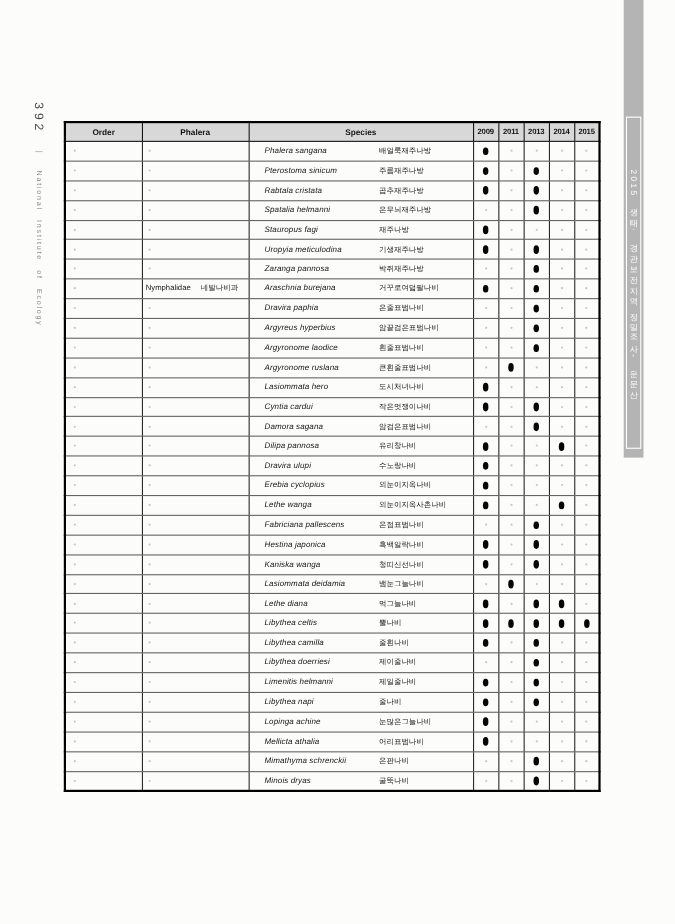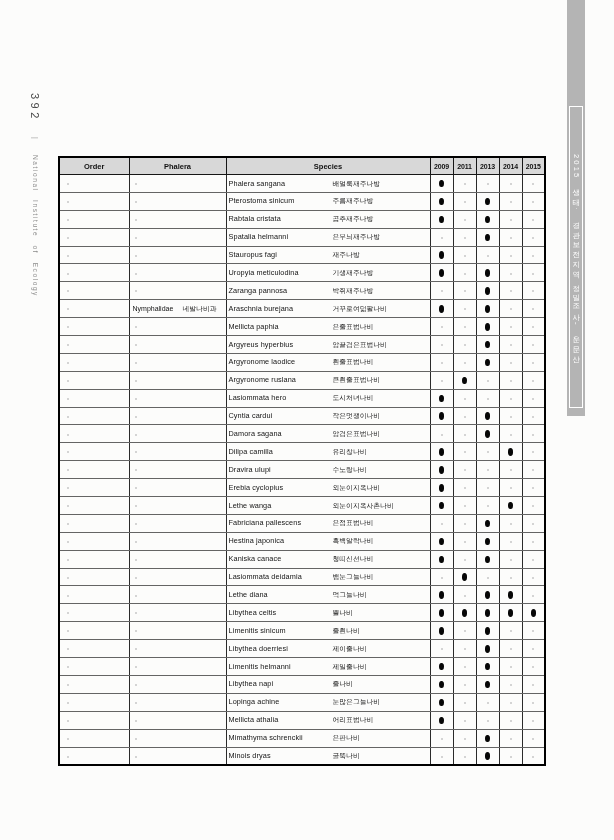--- a/index.html
+++ b/index.html
@@ -33,21 +33,20 @@
   .side-tab-box span{
     writing-mode:vertical-rl;text-orientation:mixed;white-space:nowrap;
     color:#ffffff;font-size:7.5px;letter-spacing:2.2px;line-height:1;
   }
 
   
   table.species-table{
     position:absolute;left:58px;top:110px;width:486px;
     border-collapse:collapse;table-layout:fixed;
     border:2px solid #000;
-    margin-top:46px;
   }
   .species-table th{
     background:#d8d8d8;
     font-size:7.5px;font-weight:bold;color:#111;
     height:16px;padding:0;text-align:center;
     border:1px solid #161616;
   }
   .species-table th.h-year{font-size:7px;letter-spacing:-0.2px;}
   .species-table td{
     height:16.9px;padding:0;vertical-align:middle;
@@ -55,21 +54,21 @@
     border-bottom:1px solid #646464;
     font-size:7px;color:#141414;line-height:1;
     white-space:nowrap;overflow:hidden;
   }
   .c-order{text-align:left;}
   .c-family{text-align:left;}
   .c-species{text-align:left;}
   .c-year{text-align:center;}
   .fam-latin{display:inline-block;width:50px;padding-left:3px;font-size:7px;}
   .fam-kor{font-size:6.8px;}
-  .sp-latin{display:inline-block;width:104px;padding-left:2px;font-size:7.3px;letter-spacing:0.1px;}
+  .sp-latin{display:inline-block;width:104px;padding-left:14px;font-style:italic;font-size:7.3px;letter-spacing:0.1px;}
   .sp-kor{font-size:6.8px;}
   .dot{display:inline-block;width:5px;height:7.5px;border-radius:50%;background:#060606;vertical-align:middle;}
   .faint-dot{display:inline-block;width:2px;height:2px;border-radius:50%;background:#c7c7c7;vertical-align:middle;}
   .c-order .faint-dot{margin-left:7px;}
   .c-family .faint-dot{margin-left:5px;}
 </style>
 </head>
 <body>
 
 <div class="page">
@@ -186,21 +185,21 @@
           <td class="c-species"><span class="sp-latin">Araschnia burejana</span><span class="sp-kor">거꾸로여덟팔나비</span></td>
           <td class="c-year"><span class="dot"></span></td>
           <td class="c-year"><span class="faint-dot"></span></td>
           <td class="c-year"><span class="dot"></span></td>
           <td class="c-year"><span class="faint-dot"></span></td>
           <td class="c-year"><span class="faint-dot"></span></td>
         </tr>
         <tr>
           <td class="c-order"><span class="faint-dot"></span></td>
           <td class="c-family"><span class="faint-dot"></span></td>
-          <td class="c-species"><span class="sp-latin">Mellicta paphia</span><span class="sp-kor">은줄표범나비</span></td>
+          <td class="c-species"><span class="sp-latin">Dravira paphia</span><span class="sp-kor">은줄표범나비</span></td>
           <td class="c-year"><span class="faint-dot"></span></td>
           <td class="c-year"><span class="faint-dot"></span></td>
           <td class="c-year"><span class="dot"></span></td>
           <td class="c-year"><span class="faint-dot"></span></td>
           <td class="c-year"><span class="faint-dot"></span></td>
         </tr>
         <tr>
           <td class="c-order"><span class="faint-dot"></span></td>
           <td class="c-family"><span class="faint-dot"></span></td>
           <td class="c-species"><span class="sp-latin">Argyreus hyperbius</span><span class="sp-kor">암끝검은표범나비</span></td>
@@ -256,21 +255,21 @@
           <td class="c-species"><span class="sp-latin">Damora sagana</span><span class="sp-kor">암검은표범나비</span></td>
           <td class="c-year"><span class="faint-dot"></span></td>
           <td class="c-year"><span class="faint-dot"></span></td>
           <td class="c-year"><span class="dot"></span></td>
           <td class="c-year"><span class="faint-dot"></span></td>
           <td class="c-year"><span class="faint-dot"></span></td>
         </tr>
         <tr>
           <td class="c-order"><span class="faint-dot"></span></td>
           <td class="c-family"><span class="faint-dot"></span></td>
-          <td class="c-species"><span class="sp-latin">Dilipa camilla</span><span class="sp-kor">유리창나비</span></td>
+          <td class="c-species"><span class="sp-latin">Dilipa pannosa</span><span class="sp-kor">유리창나비</span></td>
           <td class="c-year"><span class="dot"></span></td>
           <td class="c-year"><span class="faint-dot"></span></td>
           <td class="c-year"><span class="faint-dot"></span></td>
           <td class="c-year"><span class="dot"></span></td>
           <td class="c-year"><span class="faint-dot"></span></td>
         </tr>
         <tr>
           <td class="c-order"><span class="faint-dot"></span></td>
           <td class="c-family"><span class="faint-dot"></span></td>
           <td class="c-species"><span class="sp-latin">Dravira ulupi</span><span class="sp-kor">수노랑나비</span></td>
@@ -316,21 +315,21 @@
           <td class="c-species"><span class="sp-latin">Hestina japonica</span><span class="sp-kor">흑백알락나비</span></td>
           <td class="c-year"><span class="dot"></span></td>
           <td class="c-year"><span class="faint-dot"></span></td>
           <td class="c-year"><span class="dot"></span></td>
           <td class="c-year"><span class="faint-dot"></span></td>
           <td class="c-year"><span class="faint-dot"></span></td>
         </tr>
         <tr>
           <td class="c-order"><span class="faint-dot"></span></td>
           <td class="c-family"><span class="faint-dot"></span></td>
-          <td class="c-species"><span class="sp-latin">Kaniska canace</span><span class="sp-kor">청띠신선나비</span></td>
+          <td class="c-species"><span class="sp-latin">Kaniska wanga</span><span class="sp-kor">청띠신선나비</span></td>
           <td class="c-year"><span class="dot"></span></td>
           <td class="c-year"><span class="faint-dot"></span></td>
           <td class="c-year"><span class="dot"></span></td>
           <td class="c-year"><span class="faint-dot"></span></td>
           <td class="c-year"><span class="faint-dot"></span></td>
         </tr>
         <tr>
           <td class="c-order"><span class="faint-dot"></span></td>
           <td class="c-family"><span class="faint-dot"></span></td>
           <td class="c-species"><span class="sp-latin">Lasiommata deidamia</span><span class="sp-kor">뱀눈그늘나비</span></td>
@@ -356,21 +355,21 @@
           <td class="c-species"><span class="sp-latin">Libythea celtis</span><span class="sp-kor">뿔나비</span></td>
           <td class="c-year"><span class="dot"></span></td>
           <td class="c-year"><span class="dot"></span></td>
           <td class="c-year"><span class="dot"></span></td>
           <td class="c-year"><span class="dot"></span></td>
           <td class="c-year"><span class="dot"></span></td>
         </tr>
         <tr>
           <td class="c-order"><span class="faint-dot"></span></td>
           <td class="c-family"><span class="faint-dot"></span></td>
-          <td class="c-species"><span class="sp-latin">Limenitis sinicum</span><span class="sp-kor">줄흰나비</span></td>
+          <td class="c-species"><span class="sp-latin">Libythea camilla</span><span class="sp-kor">줄흰나비</span></td>
           <td class="c-year"><span class="dot"></span></td>
           <td class="c-year"><span class="faint-dot"></span></td>
           <td class="c-year"><span class="dot"></span></td>
           <td class="c-year"><span class="faint-dot"></span></td>
           <td class="c-year"><span class="faint-dot"></span></td>
         </tr>
         <tr>
           <td class="c-order"><span class="faint-dot"></span></td>
           <td class="c-family"><span class="faint-dot"></span></td>
           <td class="c-species"><span class="sp-latin">Libythea doerriesi</span><span class="sp-kor">제이줄나비</span></td>

